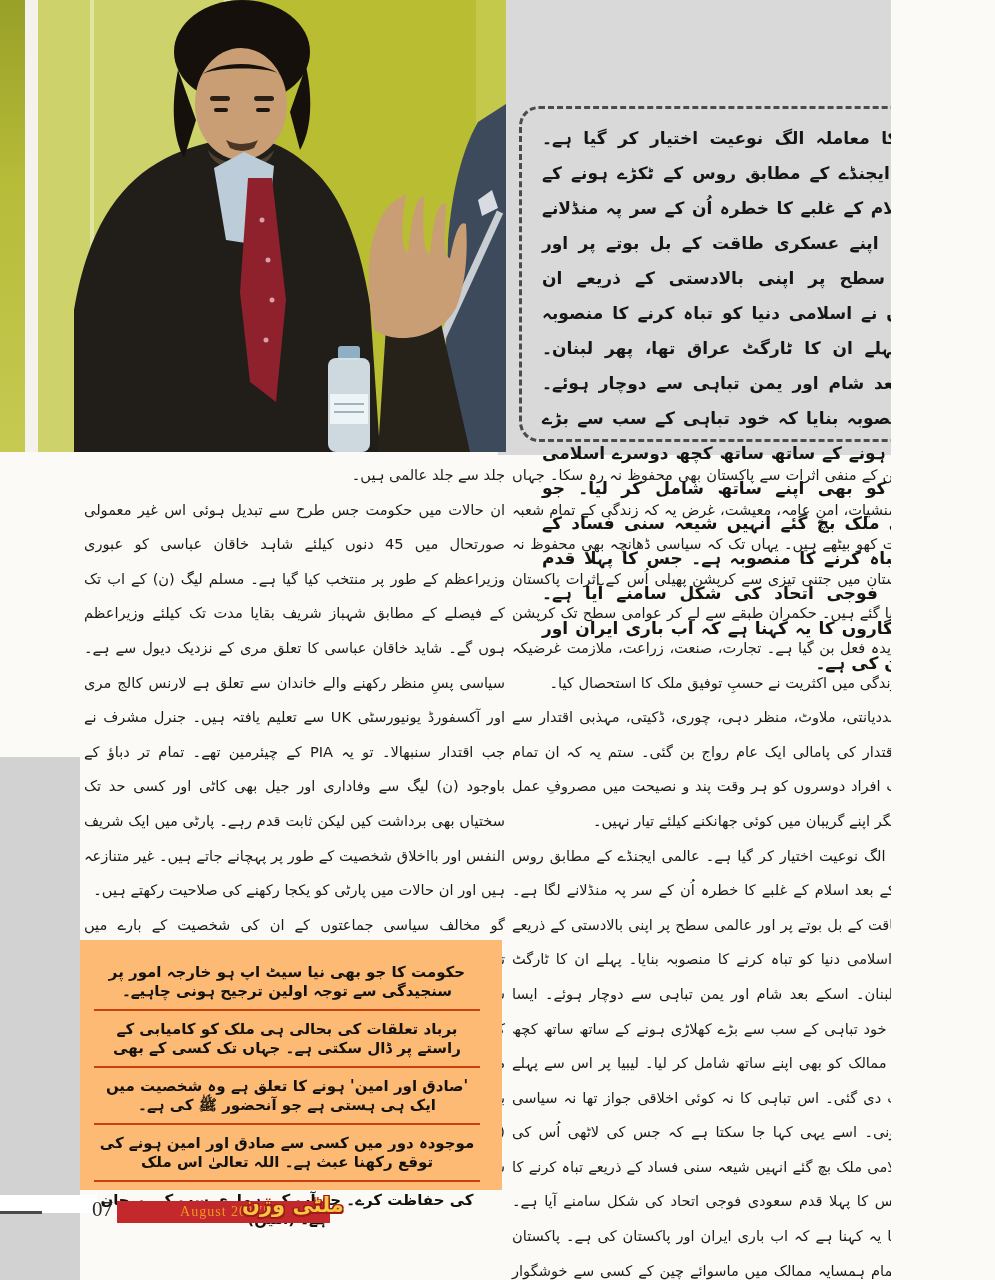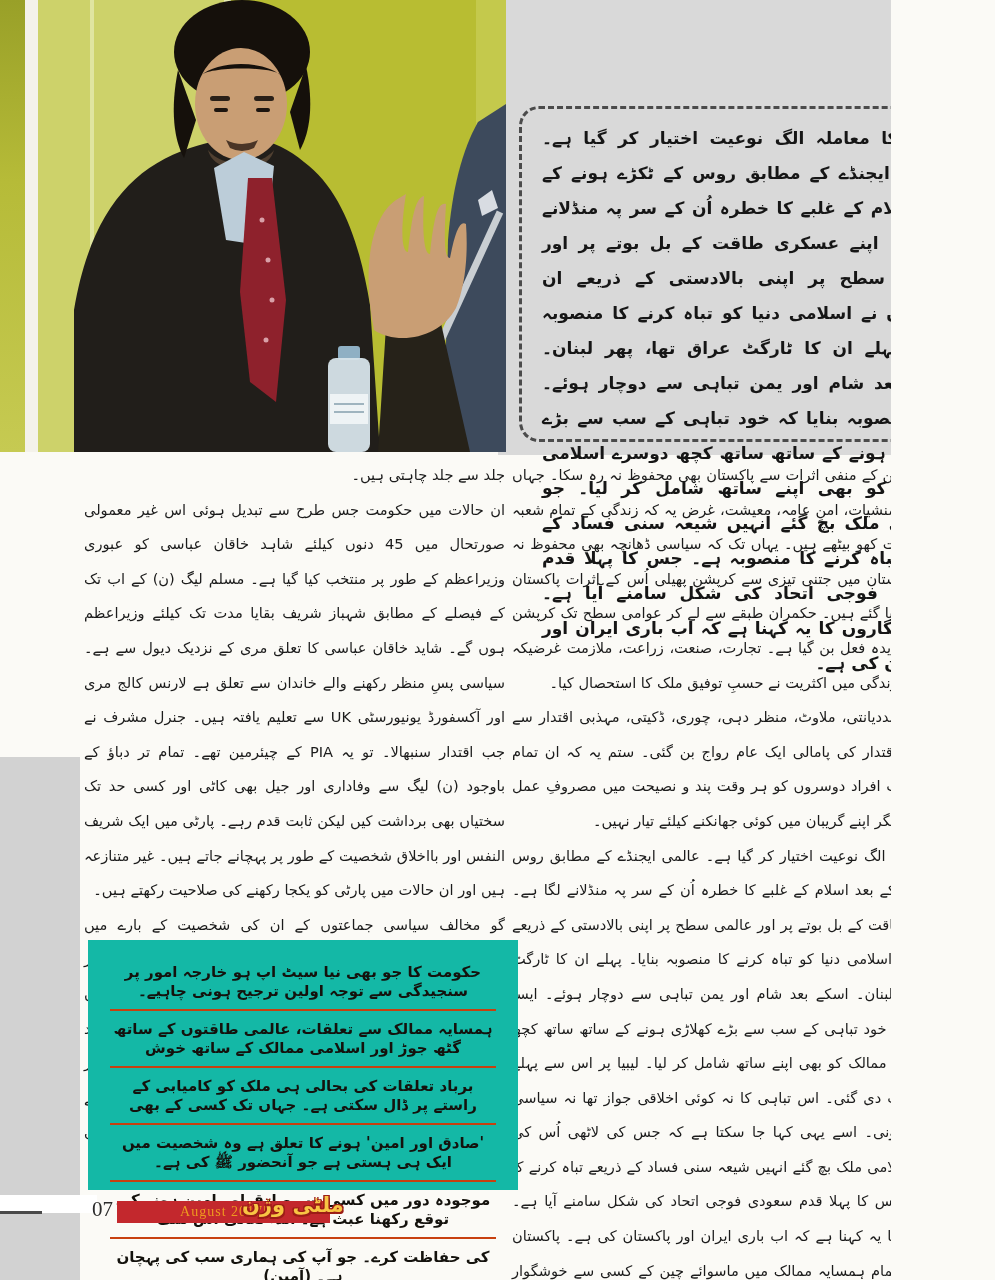--- a/index.html
+++ b/index.html
@@ -23,22 +23,22 @@
       border:3.5px dashed #4b4b4b;border-radius:20px;padding:12px 20px 8px;
       direction:rtl;text-align:justify;font-weight:bold;font-size:17px;line-height:35px;color:#161616;}
 
   
   .col{position:absolute;direction:rtl;text-align:justify;color:#1b1b1b;font-size:14.6px;line-height:34.6px;}
   .col p{margin:0;}
   .left-col{left:84px;top:458px;width:421px;}
   .right-col{left:512px;top:458px;width:474px;}
 
   
-  .highlight{position:absolute;left:88px;top:940px;width:430px;height:250px;box-sizing:border-box;
-      background:#14b8a6;padding:14px 22px 10px;direction:rtl;}
+  .highlight{position:absolute;left:72px;top:940px;width:430px;height:250px;box-sizing:border-box;
+      background:#fdba74;padding:14px 22px 10px;direction:rtl;}
   .hl-line{font-size:15px;font-weight:bold;color:#14120d;text-align:center;
       padding:9px 0 8px;border-bottom:2.5px solid #c8400f;line-height:19px;}
   .hl-line.last{border-bottom:none;}
 
   
   .sidebar-gray{position:absolute;left:0;top:757px;width:80px;height:523px;background:#d2d2d2;}
 
   
   .footer-white{position:absolute;left:0;top:1195px;width:97px;height:18px;background:#ffffff;z-index:3;}
   .footer-line{position:absolute;left:0;top:1211px;width:42px;height:3px;background:#4a4a4a;z-index:4;}
@@ -105,34 +105,33 @@
       <rect x="292" y="394" width="38" height="30" fill="#eef3f5"></rect>
       <path d="M296,404 h30 M296,412 h30" stroke="#9fb4bf" stroke-width="2"></path>
     </svg>
   </div>
 
   <div class="quote-box">
     <span>ایران کا معاملہ الگ نوعیت اختیار کر گیا ہے۔ عالمی ایجنڈے کے مطابق روس کے ٹکڑے ہونے کے بعد اسلام کے غلبے کا خطرہ اُن کے سر پہ منڈلانے لگا ہے۔ اپنے عسکری طاقت کے بل بوتے پر اور عالمی سطح پر اپنی بالادستی کے ذریعے ان طاقتوں نے اسلامی دنیا کو تباہ کرنے کا منصوبہ بنایا۔ پہلے ان کا ٹارگٹ عراق تھا، پھر لبنان۔ اسکے بعد شام اور یمن تباہی سے دوچار ہوئے۔ ایسا منصوبہ بنایا کہ خود تباہی کے سب سے بڑے کھلاڑی ہونے کے ساتھ ساتھ کچھ دوسرے اسلامی ممالک کو بھی اپنے ساتھ شامل کر لیا۔ جو اسلامی ملک بچ گئے انہیں شیعہ سنی فساد کے ذریعے تباہ کرنے کا منصوبہ ہے۔ جس کا پہلا قدم سعودی فوجی اتحاد کی شکل سامنے آیا ہے۔ تجزیہ نگاروں کا یہ کہنا ہے کہ اب باری ایران اور پاکستان کی ہے۔</span>
   </div>
 
   <div class="col left-col">
-    <p>جلد سے جلد چاہتی ہیں۔</p>
+    <p>جلد سے جلد عالمی ہیں۔</p>
     <p>ان حالات میں حکومت جس طرح سے تبدیل ہوئی اس غیر معمولی صورتحال میں 45 دنوں کیلئے شاہد خاقان عباسی کو عبوری وزیراعظم کے طور پر منتخب کیا گیا ہے۔ مسلم لیگ (ن) کے اب تک کے فیصلے کے مطابق شہباز شریف بقایا مدت تک کیلئے وزیراعظم ہوں گے۔ شاید خاقان عباسی کا تعلق مری کے نزدیک دیول سے ہے۔ سیاسی پسِ منظر رکھنے والے خاندان سے تعلق ہے لارنس کالج مری اور آکسفورڈ یونیورسٹی UK سے تعلیم یافتہ ہیں۔ جنرل مشرف نے جب اقتدار سنبھالا۔ تو یہ PIA کے چیئرمین تھے۔ تمام تر دباؤ کے باوجود (ن) لیگ سے وفاداری اور جیل بھی کاٹی اور کسی حد تک سختیاں بھی برداشت کیں لیکن ثابت قدم رہے۔ پارٹی میں ایک شریف النفس اور بااخلاق شخصیت کے طور پر پہچانے جاتے ہیں۔ غیر متنازعہ ہیں اور ان حالات میں پارٹی کو یکجا رکھنے کی صلاحیت رکھتے ہیں۔</p>
     <p>گو مخالف سیاسی جماعتوں کے ان کی شخصیت کے بارے میں تحفظات ہیں۔ لیکن (ن) لیگ کی اندرونی سیاسی صورتحال میں نواز شریف کی یہ بہترین چوائس نظر آتے ہیں۔ خیال کیا جاتا ہے کہ ان کے وزیراعظم بننے سے اور شہباز شریف کی حتمی انتخاب کے بعد موجود پالیسی کا تسلسل برقرار رہے گا۔ یہ دونوں شخصیات ملک اور بیرونِ ملک مقتدر طاقتوں کیلئے قابل قبول بھی ہوں گی۔ جن سے (ن) لیگ یہ توقع لگائے بیٹھی ہے کہ شہباز شریف کی کارکردگی کی شہرت انہیں آئندہ الیکشن میں کامیاب ہونے میں مدد دے گی۔</p>
   </div>
 
   <div class="col right-col">
     <p>برباد ہو گیا۔ جن کے منفی اثرات سے پاکستان بھی محفوظ نہ رہ سکا۔ جہاں دہشت گردی، منشیات، امنِ عامہ، معیشت، غرض یہ کہ زندگی کے تمام شعبہ جات اپنی افادیت کھو بیٹھے ہیں۔ یہاں تک کہ سیاسی ڈھانچہ بھی محفوظ نہ رہ سکا۔ افغانستان میں جتنی تیزی سے کرپشن پھیلی اُس کے اثرات پاکستان میں بھی فروغ پا گئے ہیں۔ حکمران طبقے سے لے کر عوامی سطح تک کرپشن ہر ایک کا پسندیدہ فعل بن گیا ہے۔ تجارت، صنعت، زراعت، ملازمت غرضیکہ ہر شعبہ ہائے زندگی میں اکثریت نے حسبِ توفیق ملک کا استحصال کیا۔</p>
     <p>جھوٹ، فریب، بددیانتی، ملاوٹ، منظر دہی، چوری، ڈکیتی، مہذبی اقتدار سے لاتعلقی، دینی اقتدار کی پامالی ایک عام رواج بن گئی۔ ستم یہ کہ ان تمام باتوں میں ملوث افراد دوسروں کو ہر وقت پند و نصیحت میں مصروفِ عمل نظر آتے ہیں۔ مگر اپنے گریبان میں کوئی جھانکنے کیلئے تیار نہیں۔</p>
     <p>ایران کا معاملہ الگ نوعیت اختیار کر گیا ہے۔ عالمی ایجنڈے کے مطابق روس کے ٹکڑے ہونے کے بعد اسلام کے غلبے کا خطرہ اُن کے سر پہ منڈلانے لگا ہے۔ اپنے عسکری طاقت کے بل بوتے پر اور عالمی سطح پر اپنی بالادستی کے ذریعے ان طاقتوں نے اسلامی دنیا کو تباہ کرنے کا منصوبہ بنایا۔ پہلے ان کا ٹارگٹ عراق تھا، پھر لبنان۔ اسکے بعد شام اور یمن تباہی سے دوچار ہوئے۔ ایسا منصوبہ بنایا کہ خود تباہی کے سب سے بڑے کھلاڑی ہونے کے ساتھ ساتھ کچھ دوسرے اسلامی ممالک کو بھی اپنے ساتھ شامل کر لیا۔ لیبیا پر اس سے پہلے ہی تباہی تھوپ دی گئی۔ اس تباہی کا نہ کوئی اخلاقی جواز تھا نہ سیاسی اور نہ ہی قانونی۔ اسے یہی کہا جا سکتا ہے کہ جس کی لاٹھی اُس کی بھینس۔ جو اسلامی ملک بچ گئے انہیں شیعہ سنی فساد کے ذریعے تباہ کرنے کا منصوبہ ہے۔ جس کا پہلا قدم سعودی فوجی اتحاد کی شکل سامنے آیا ہے۔ تجزیہ نگاروں کا یہ کہنا ہے کہ اب باری ایران اور پاکستان کی ہے۔ پاکستان اس وقت اپنے تمام ہمسایہ ممالک میں ماسوائے چین کے کسی سے خوشگوار تعلقات کا دعویٰ نہیں کر سکتا۔ عالمی سطح پر چین اور ترکی کے علاوہ کوئی خیر خواہ نظر نہیں آتا۔ اس تناظر میں پاکستان کے حکمران دانش مندی سے حالات کو کنٹرول نہیں کر پائے اور اندرونی و بیرونی سازشوں کا شکار ہو گئے۔ جہاں تک کرپشن کا معاملہ ہے اس حمام میں سب ننگے ہیں۔ فرشتے کہاں سے آئیں۔ نواز شریف کی کرسی چلی گئی۔ تاہم ان کی جماعت کی حکومت شاید اپنی مدت پوری کر لے۔ گو یہ بھی ان حالات میں مشکل نظر آ رہا ہے۔ ملک ایک غیر یقینی صورتحال سے دوچار ہے اندرونی و بیرونی خطرات سر پر منڈلا رہے ہیں۔ عالمی طاقتیں اپنے ایجنڈے کی تکمیل</p>
   </div>
 
   <div class="highlight">
     <div class="hl-line">حکومت کا جو بھی نیا سیٹ اپ ہو خارجہ امور پر سنجیدگی سے توجہ اولین ترجیح ہونی چاہیے۔</div>
-    <div class="hl-line">ہمسایہ ممالک سے تعلقات، عالمی طاقتوں کے ساتھ گٹھ جوڑ اور اسلامی ممالک کے ساتھ خوش</div>
     <div class="hl-line">برباد تعلقات کی بحالی ہی ملک کو کامیابی کے راستے پر ڈال سکتی ہے۔ جہاں تک کسی کے بھی</div>
     <div class="hl-line">'صادق اور امین' ہونے کا تعلق ہے وہ شخصیت میں ایک ہی ہستی ہے جو آنحضور ﷺ کی ہے۔</div>
     <div class="hl-line">موجودہ دور میں کسی سے صادق اور امین ہونے کی توقع رکھنا عبث ہے۔ اللہ تعالیٰ اس ملک</div>
     <div class="hl-line last">کی حفاظت کرے۔ جو آپ کی ہماری سب کی پہچان ہے۔ (آمین)</div>
   </div>
 
   <div class="sidebar-gray"></div>
 
   <div class="footer-white"></div>
   <div class="footer-line"></div>

